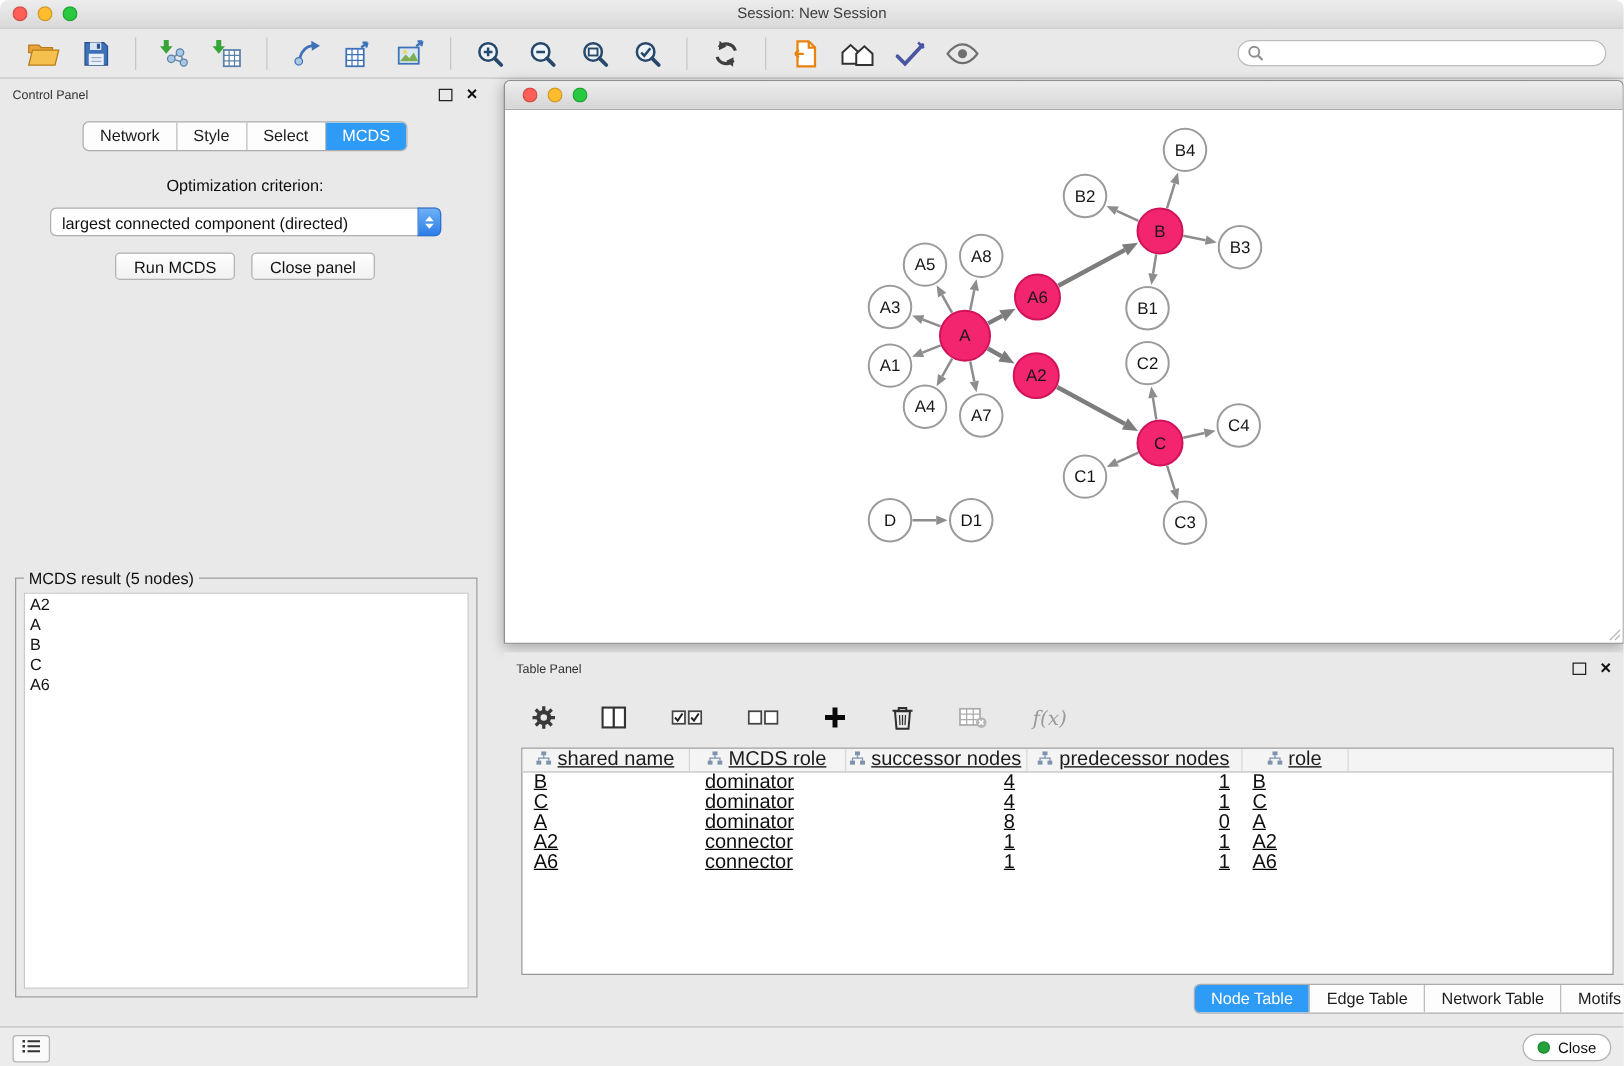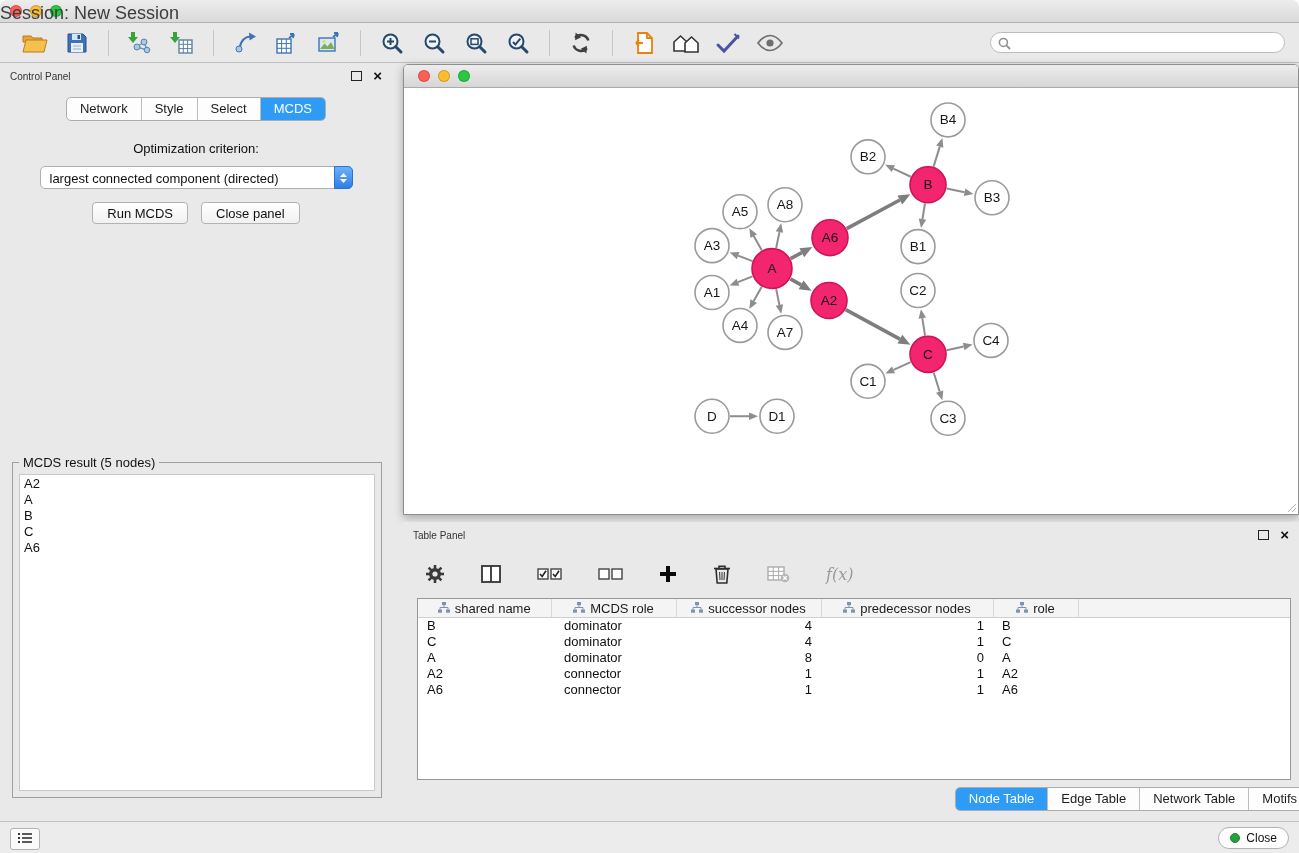--- a/index.html
+++ b/index.html
@@ -9,22 +9,22 @@
   
   .titlebar{position:absolute;left:0;top:0;width:100%;height:22px;
     background:linear-gradient(#ededed,#d9d9d9);border-bottom:1px solid #b2b2b2;
     border-radius:7px 7px 0 0;}
   .traffic{position:absolute;left:10px;top:5px;display:flex;gap:8px;}
   .traffic.small{left:14px;top:5px;}
   .light{width:12px;height:12px;border-radius:50%;box-sizing:border-box;border:1px solid rgba(0,0,0,0.18);}
   .light.red{background:#ff5f57;}
   .light.yellow{background:#febc2e;}
   .light.green{background:#28c840;}
-  .title-text{position:absolute;left:0;top:3px;width:100%;text-align:left;
-    font-size:18px;color:#3d3d3d;}
+  .title-text{position:absolute;left:0;top:3px;width:100%;text-align:center;
+    font-size:12px;color:#3d3d3d;}
   
   .toolbar{position:absolute;left:0;top:23px;width:100%;height:40px;background:#e9e9e9;
     border-bottom:1px solid #c0c0c0;display:flex;align-items:center;padding:0 14px;box-sizing:border-box;}
   .tbtn{height:32px;min-width:30px;display:flex;align-items:center;justify-content:center;margin:0 6px;cursor:default;}
   .tsep{width:1px;height:26px;background:#c6c6c6;margin:0 10px;}
   .search-wrap{margin-left:auto;position:relative;}
   .search-ic{position:absolute;left:8px;top:4px;}
   .search-input{width:295px;height:21px;border:1px solid #bdbdbd;border-radius:11px;background:#fff;
     padding:0 8px 0 25px;font-size:12px;outline:none;box-sizing:border-box;
     font-family:"Liberation Sans","DejaVu Sans",sans-serif;}
@@ -67,21 +67,21 @@
   .nw-title{position:absolute;left:0;top:3px;width:100%;text-align:center;font-size:13px;color:#3d3d3d;}
   .nw-canvas{position:absolute;left:0;top:23px;right:0;bottom:0;background:#fff;overflow:hidden;}
   .nw-canvas svg{display:block;width:100%;height:100%;}
   .nw-grip{position:absolute;right:1px;bottom:1px;}
   
   .table-panel{position:absolute;left:403px;top:522px;width:896px;height:298px;background:#e9e9e9;}
   .tp-toolbar{position:absolute;left:22px;top:34px;height:36px;display:flex;align-items:center;gap:36px;}
   .tico{display:flex;align-items:center;justify-content:center;}
   .tico.fx{font-family:"DejaVu Serif","Liberation Serif",serif;font-style:italic;color:#9a9a9a;font-size:16px;}
   .table-wrap{position:absolute;left:14px;right:8px;top:76px;bottom:40px;border:1px solid #979797;background:#fff;overflow:hidden;}
-  table.node-table{border-collapse:collapse;table-layout:fixed;width:100%;font-size:13px;}
+  table.node-table{border-collapse:collapse;table-layout:fixed;width:100%;font-size:16px;text-decoration:underline;}
   table.node-table th{height:18px;background:#f4f4f4;border-bottom:1px solid #cfcfcf;border-right:1px solid #d8d8d8;
     font-weight:normal;color:#1c1c1c;padding:0;}
   table.node-table th .th-inner{display:flex;align-items:center;justify-content:center;gap:5px;}
   table.node-table th.filler{border-right:none;}
   table.node-table td{height:16px;line-height:16px;padding:0 8px;color:#0f0f0f;white-space:nowrap;overflow:hidden;}
   table.node-table td.c0{padding-left:9px;}
   table.node-table td.c1{padding-left:13px;}
   table.node-table td.c2,table.node-table td.c3{text-align:right;padding-right:9px;}
   table.node-table td.c4{padding-left:9px;}
   .tp-tabs{position:absolute;left:12px;bottom:9px;width:100%;display:flex;justify-content:flex-end;}

